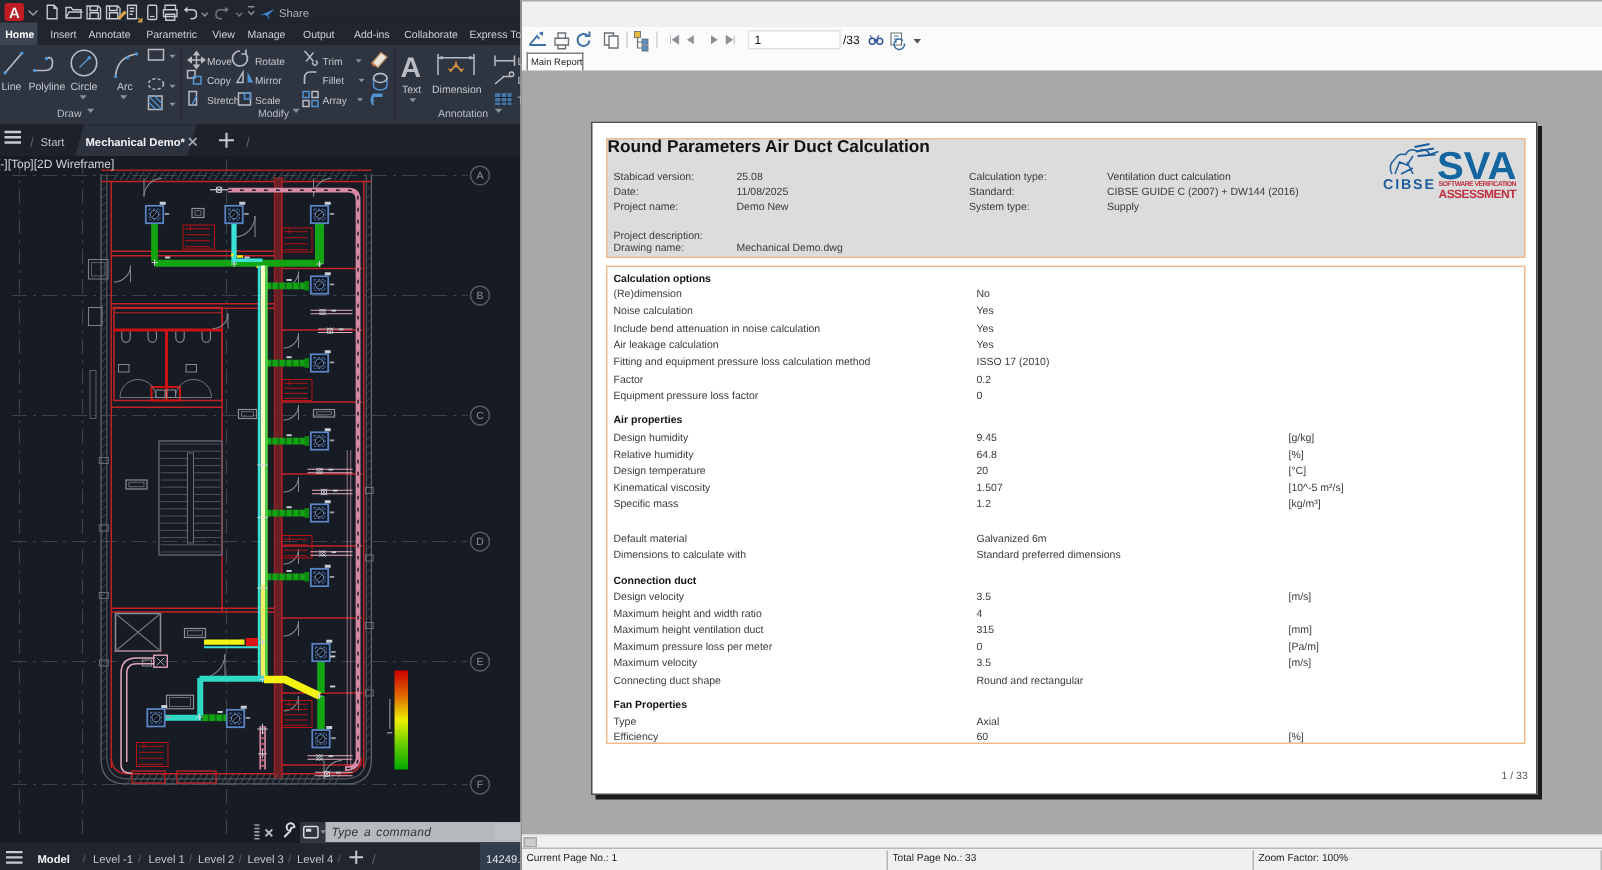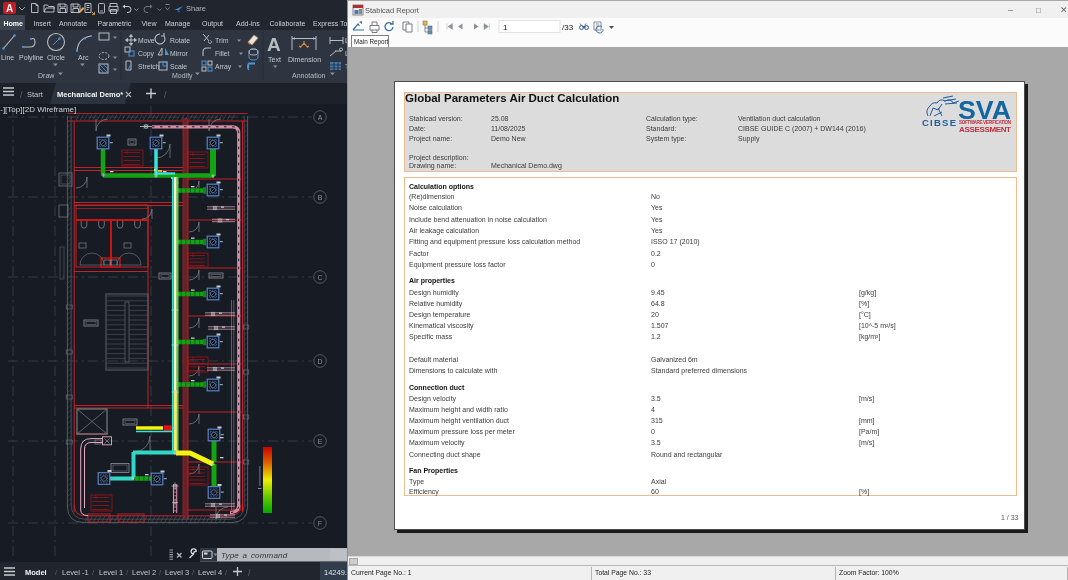--- a/index.html
+++ b/index.html
@@ -726,32 +726,20 @@
 <text x="165" y="575" font-size="7.5" fill="#c2c7ce">Level 3</text>
 <text x="192" y="575" font-size="7.5" fill="#58606b">/</text>
 <text x="198" y="575" font-size="7.5" fill="#c2c7ce">Level 4</text>
 <text x="225" y="575" font-size="7.5" fill="#58606b">/</text>
 <path d="M233 571.5 h9 m-4.5 -4.5 v9" stroke="#c6cad1" stroke-width="1.3"></path>
 <text x="248" y="576" font-size="9" fill="#58606b">/</text>
 <rect x="320" y="562" width="28" height="18" fill="#313c4c"></rect>
 <text x="324" y="575" font-size="7.5" fill="#e4e8ec">14249.</text>
     </svg>
 <div id="report">
-  <div id="rtitle">
-    <svg width="12" height="12" viewBox="0 0 12 12" style="position:absolute;left:4px;top:2px">
-      <rect x="1" y="1" width="10" height="10" fill="#e8e8e8" stroke="#888"></rect>
-      <rect x="1" y="1" width="10" height="3" fill="#b03030"></rect>
-      <rect x="2.5" y="6" width="4" height="4" fill="#4a7ab0"></rect>
-      <rect x="7" y="5" width="3" height="5" fill="#888"></rect>
-    </svg>
-    <div class="txt">Stabicad Report</div>
-    <div class="winbtn" style="left:660px">–</div>
-    <div class="winbtn" style="left:688px;font-size:8px;top:4px">□</div>
-    <div class="winbtn" style="left:712px">✕</div>
-  </div>
   <div id="rtoolbar">
         <svg width="270" height="17" viewBox="0 0 270 17" style="position:absolute;left:2px;top:0" font-family="Liberation Sans, sans-serif">
           <path d="M3 12 l5 -6 l1.5 2 M3 12 h11" stroke="#3a6ea5" fill="none" stroke-width="1.2"></path>
           <path d="M9 4 l3 -1 v3 z" fill="#3a6ea5"></path>
           <path d="M20 7.5 h9 v4.5 h-9 z M22 7.5 v-3.5 h5 v3.5 M22 12 v2.5 h5 v-2.5" fill="none" stroke="#6a7076" stroke-width=".9"></path>
           <path d="M42 6 a4 4 0 1 0 1 3 M43 3 v3 h-3" fill="none" stroke="#3a6ea5" stroke-width="1.3"></path>
           <path d="M53 4 h6 v8 h-6 z" fill="#fff" stroke="#6a7076" stroke-width=".9"></path>
           <path d="M56 6 h6 v8 h-6 z" fill="#fff" stroke="#6a7076" stroke-width=".9"></path>
           <line x1="68" y1="3" x2="68" y2="14" stroke="#d0d0d0"></line>
           <rect x="73" y="3" width="4" height="4" fill="#e8b93a" stroke="#6a7076" stroke-width=".6"></rect>
@@ -775,21 +763,21 @@
           <path d="M252 9 a3.5 3.5 0 1 0 1 2" fill="none" stroke="#3a6ea5" stroke-width="1"></path>
           <path d="M259 8 l2.5 3 l2.5 -3" fill="#4a4a4a"></path>
         </svg>
       </div>
   <div id="rtabrow">
         <div id="rtab">Main Report</div>
       </div>
   <div id="rviewer">
     <div id="page">
       <div id="gbox"></div>
-      <div id="title">Global Parameters Air Duct Calculation</div>
+      <div id="title">Round Parameters Air Duct Calculation</div>
       <div id="bbox"></div>
       <div class="hrow" style="top:32.5px">
             <span style="left:14px">Stabicad version:</span>
             <span style="left:96px">25.08</span>
             <span style="left:251px">Calculation type:</span>
             <span style="left:343px">Ventilation duct calculation</span>
           </div>
           <div class="hrow" style="top:42.8px">
             <span style="left:14px">Date:</span>
             <span style="left:96px">11/08/2025</span>

